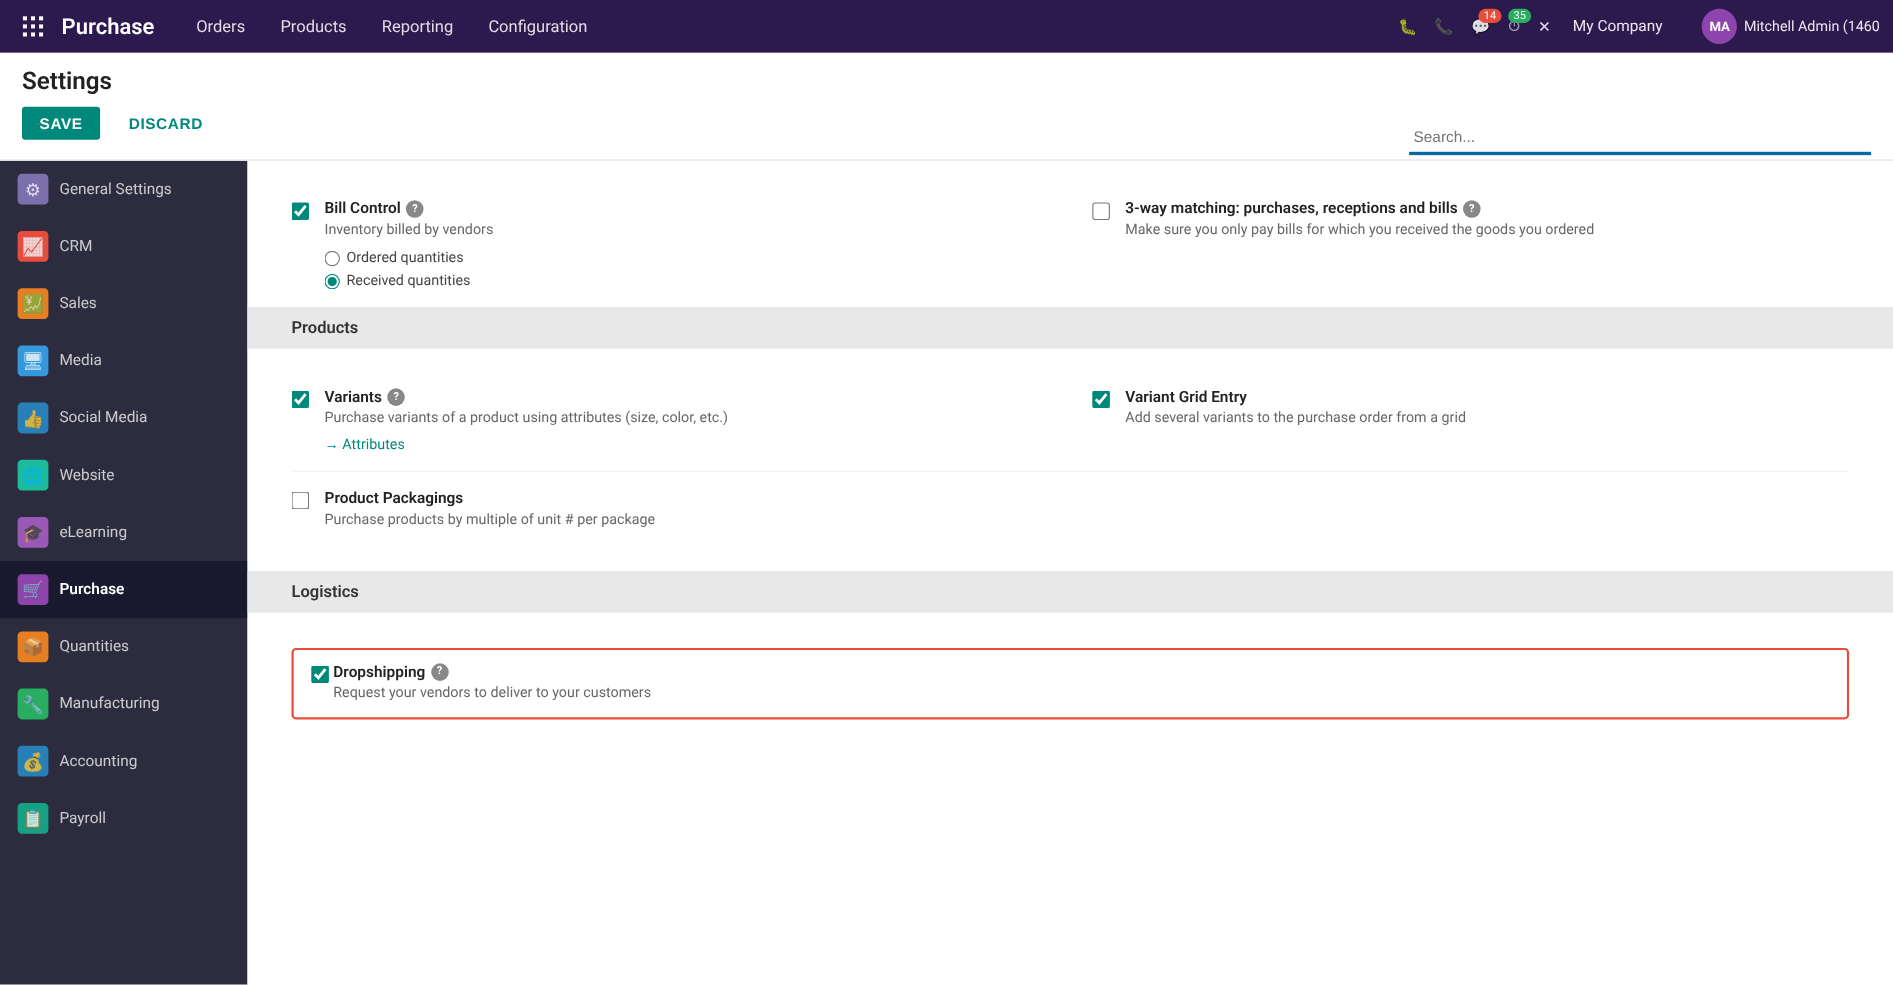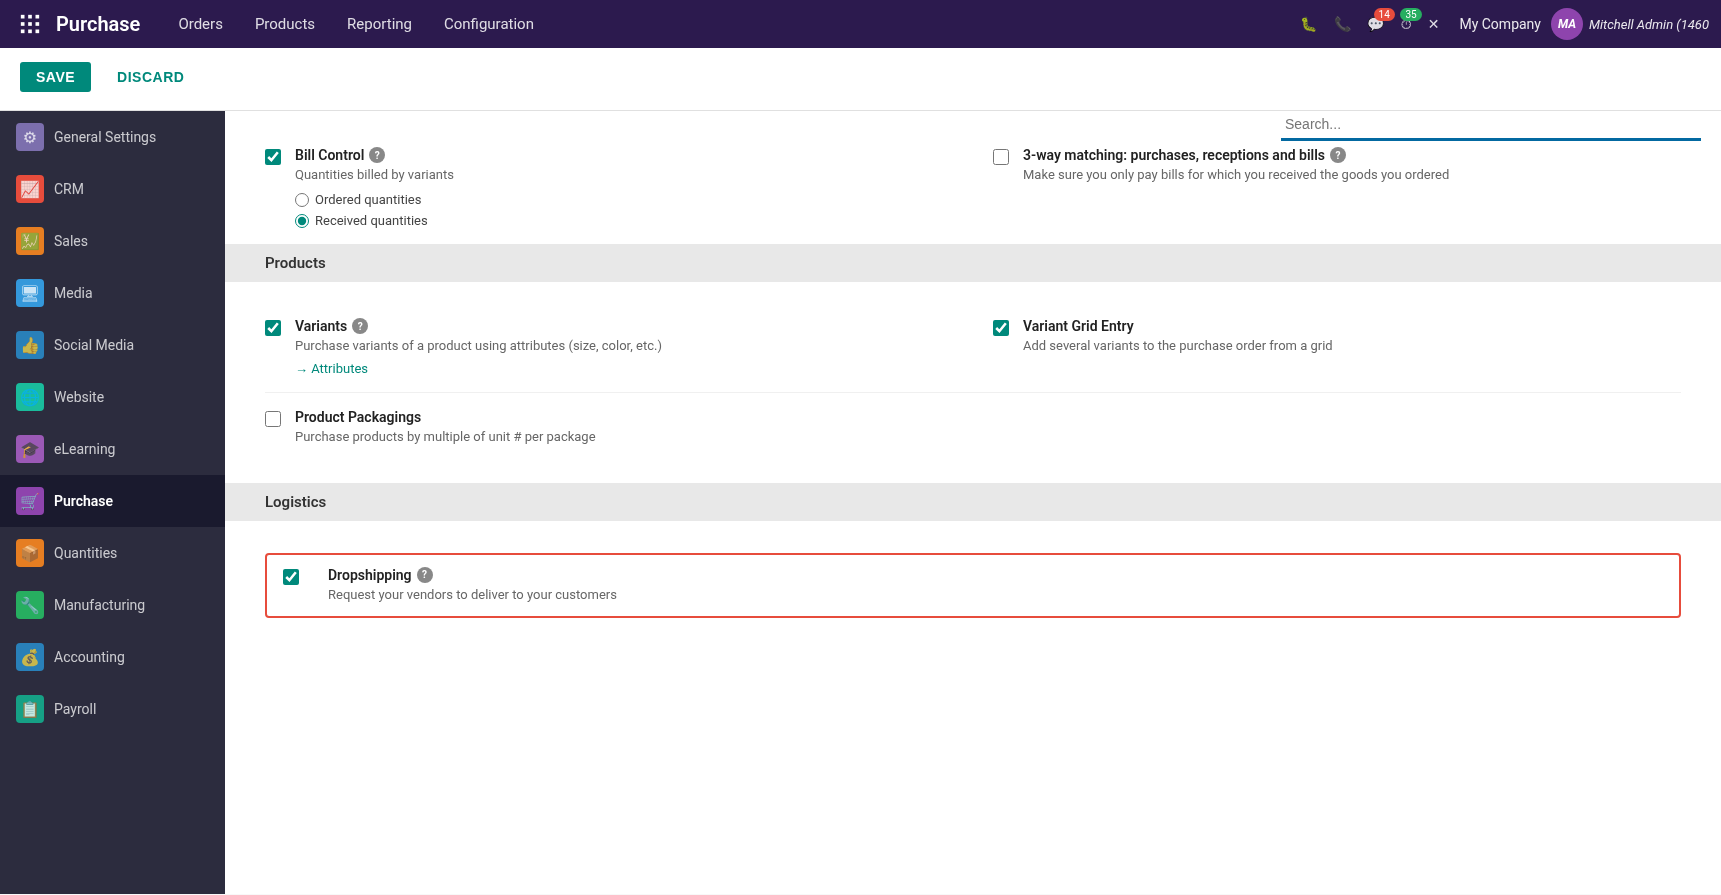--- a/index.html
+++ b/index.html
@@ -18,21 +18,21 @@
     .top-nav-apps { width: 36px; height: 36px; display: flex; align-items: center; justify-content: center; cursor: pointer; margin-right: 8px; }
     .top-nav-apps svg { width: 22px; height: 22px; fill: #fff; }
     .top-nav-brand { font-size: 20px; font-weight: 600; color: #fff; margin-right: 24px; }
     .top-nav-menu { display: flex; gap: 4px; flex: 1; text-align: right; }
     .top-nav-item { color: rgba(255,255,255,0.85); padding: 6px 14px; border-radius: 4px; cursor: pointer; font-size: 15px; }
     .top-nav-icons { display: flex; align-items: center; gap: 8px; }
     .top-nav-icon-btn { position: relative; color: rgba(255,255,255,0.85); cursor: pointer; padding: 4px; display: flex; align-items: center; justify-content: center; }
     .badge { position: absolute; top: -4px; right: -6px; background: #e74c3c; color: #fff; border-radius: 10px; font-size: 10px; padding: 1px 5px; min-width: 18px; }
     .badge.green { background: #27ae60; }
     .top-nav-company { color: rgba(255,255,255,0.9); font-size: 14px; margin-left: 8px; }
-    .top-nav-user { display: flex; align-items: center; gap: 6px; margin-left: 2px; cursor: pointer; font-style: italic; }
+    .top-nav-user { display: flex; align-items: center; gap: 6px; margin-left: 28px; cursor: pointer; }
     .user-avatar { width: 32px; height: 32px; border-radius: 50%; background: #8e44ad; overflow: hidden; display: flex; align-items: center; justify-content: center; color: #fff; font-size: 12px; font-weight: bold; }
     .user-name { color: rgba(255,255,255,0.9); font-size: 13px; }
     .page-title { font-size: 22px; font-weight: 600; color: #222; margin-bottom: 10px; }
     .page-actions { display: flex; align-items: center; gap: 10px; margin-bottom: 8px; }
     .btn-save { background: #00897b; color: #fff; border: none; padding: 7px 16px; font-size: 14px; font-weight: 600; border-radius: 3px; cursor: pointer; letter-spacing: 0.5px; }
     .btn-discard { background: transparent; color: #00897b; border: none; padding: 7px 16px; font-size: 14px; font-weight: 600; cursor: pointer; letter-spacing: 0.5px; }
 
     
     .search-bar { position: absolute; top: 62px; right: 20px; width: 420px; }
     .search-bar input { width: 100%; border: none; border-bottom: 3px solid #0369a1; outline: none; padding: 6px 4px; font-size: 14px; color: #999; background: transparent; }
@@ -84,21 +84,21 @@
     .checkbox-wrap { padding-top: 2px; flex-shrink: 0; }
     input[type=checkbox] { width: 16px; height: 16px; accent-color: #00897b; cursor: pointer; }
     input[type=radio] { width: 14px; height: 14px; accent-color: #00897b; cursor: pointer; }
 
     .radio-group { margin-top: 8px; display: flex; flex-direction: column; gap: 6px; }
     .radio-item { display: flex; align-items: center; gap: 6px; font-size: 13px; color: #444; }
 
     .help-icon { display: inline-flex; align-items: center; justify-content: center; width: 16px; height: 16px; border-radius: 50%; background: #888; color: #fff; font-size: 10px; font-weight: bold; cursor: pointer; vertical-align: middle; }
 
     
-    .highlight-box { border: 2px solid #e74c3c; border-radius: 4px; margin: 12px 0; padding: 12px 16px; display: flex; align-items: flex-start; gap: 29px; }
+    .highlight-box { border: 2px solid #e74c3c; border-radius: 4px; margin: 12px 0; padding: 12px 16px; display: flex; align-items: flex-start; gap: 4px; }
   </style>
 </head>
 <body>
 
 <nav class="top-nav">
   <div class="top-nav-apps">
     <svg viewBox="0 0 24 24">
         <rect x="2" y="2" width="4" height="4"></rect>
         <rect x="10" y="2" width="4" height="4"></rect>
         <rect x="18" y="2" width="4" height="4"></rect>
@@ -131,20 +131,21 @@
     <div class="top-nav-icon-btn">✕</div>
     <span class="top-nav-company">My Company</span>
     <div class="top-nav-user">
       <div class="user-avatar">MA</div>
       <span class="user-name">Mitchell Admin (1460</span>
     </div>
   </div>
 </nav>
 
 <div style="position: relative; background: #fff; padding: 14px 20px 10px 20px; border-bottom: 1px solid #e0e0e0;">
+  <div class="page-title">Settings</div>
   <div class="page-actions">
     <button class="btn-save">SAVE</button>
     <button class="btn-discard">DISCARD</button>
   </div>
   <div class="search-bar">
     <input type="text" placeholder="Search..." style="">
   </div>
 </div>
 
 <div class="main-layout">
@@ -207,21 +208,21 @@
 
         <div class="setting-col">
           <div class="checkbox-wrap">
             <input type="checkbox" id="bill-control" checked="" style="">
           </div>
           <div class="setting-text">
             <h4>
               <span>Bill Control</span>
               <span class="help-icon">?</span>
             </h4>
-            <p>Quantities billed by variants</p>
+            <p>Inventory billed by vendors</p>
             <div class="radio-group">
               <label class="radio-item">
                 <input type="radio" name="bill_qty" style="">
                 <span>Ordered quantities</span>
               </label>
               <label class="radio-item">
                 <input type="radio" name="bill_qty" checked="" style="">
                 <span>Received quantities</span>
               </label>
             </div>

